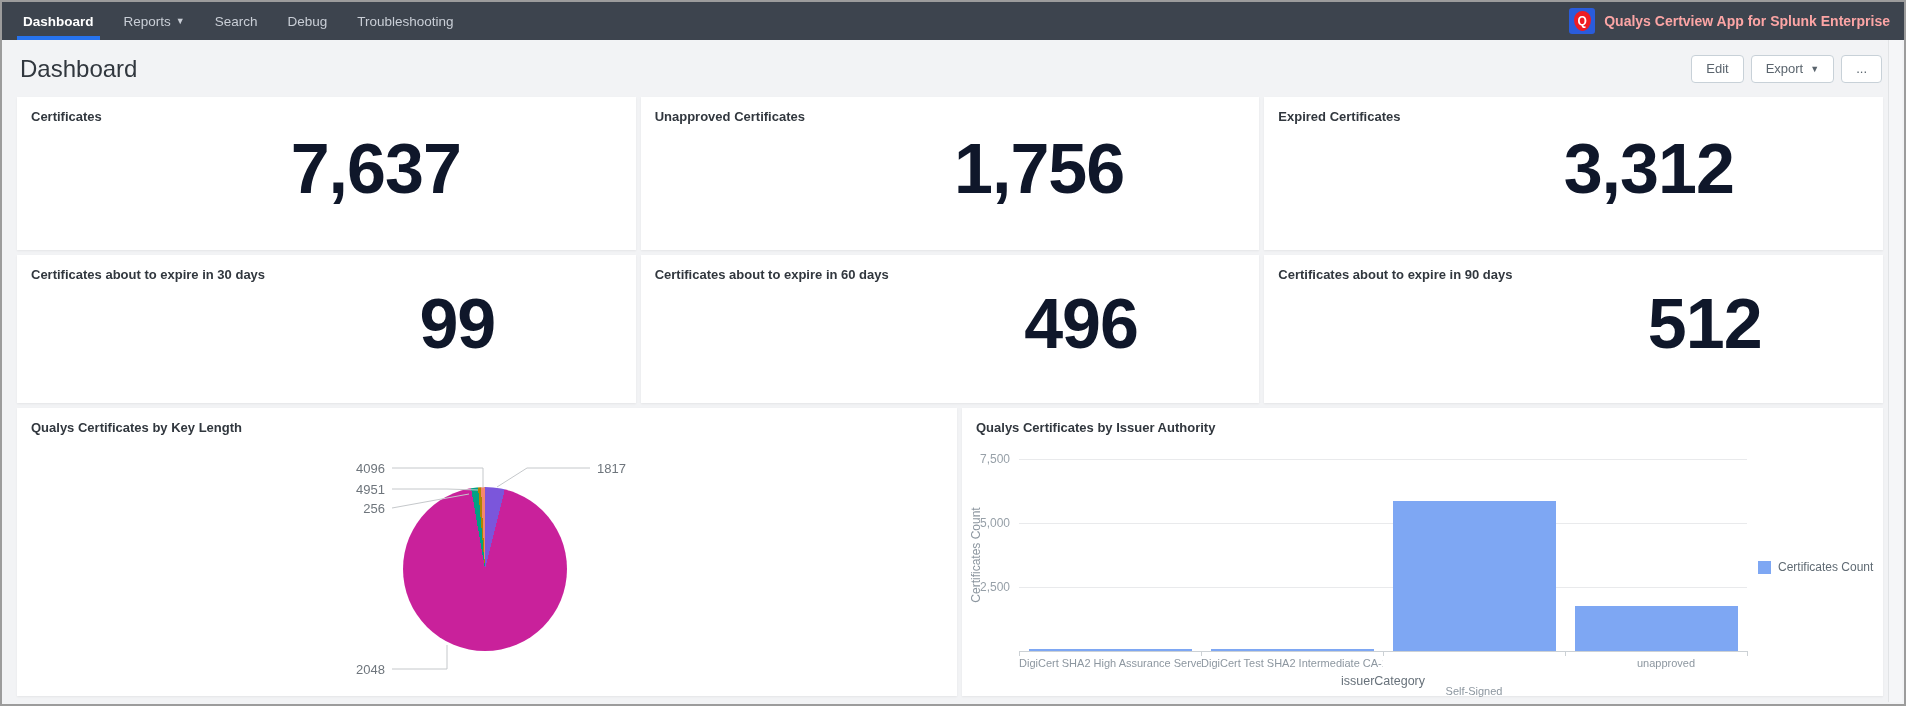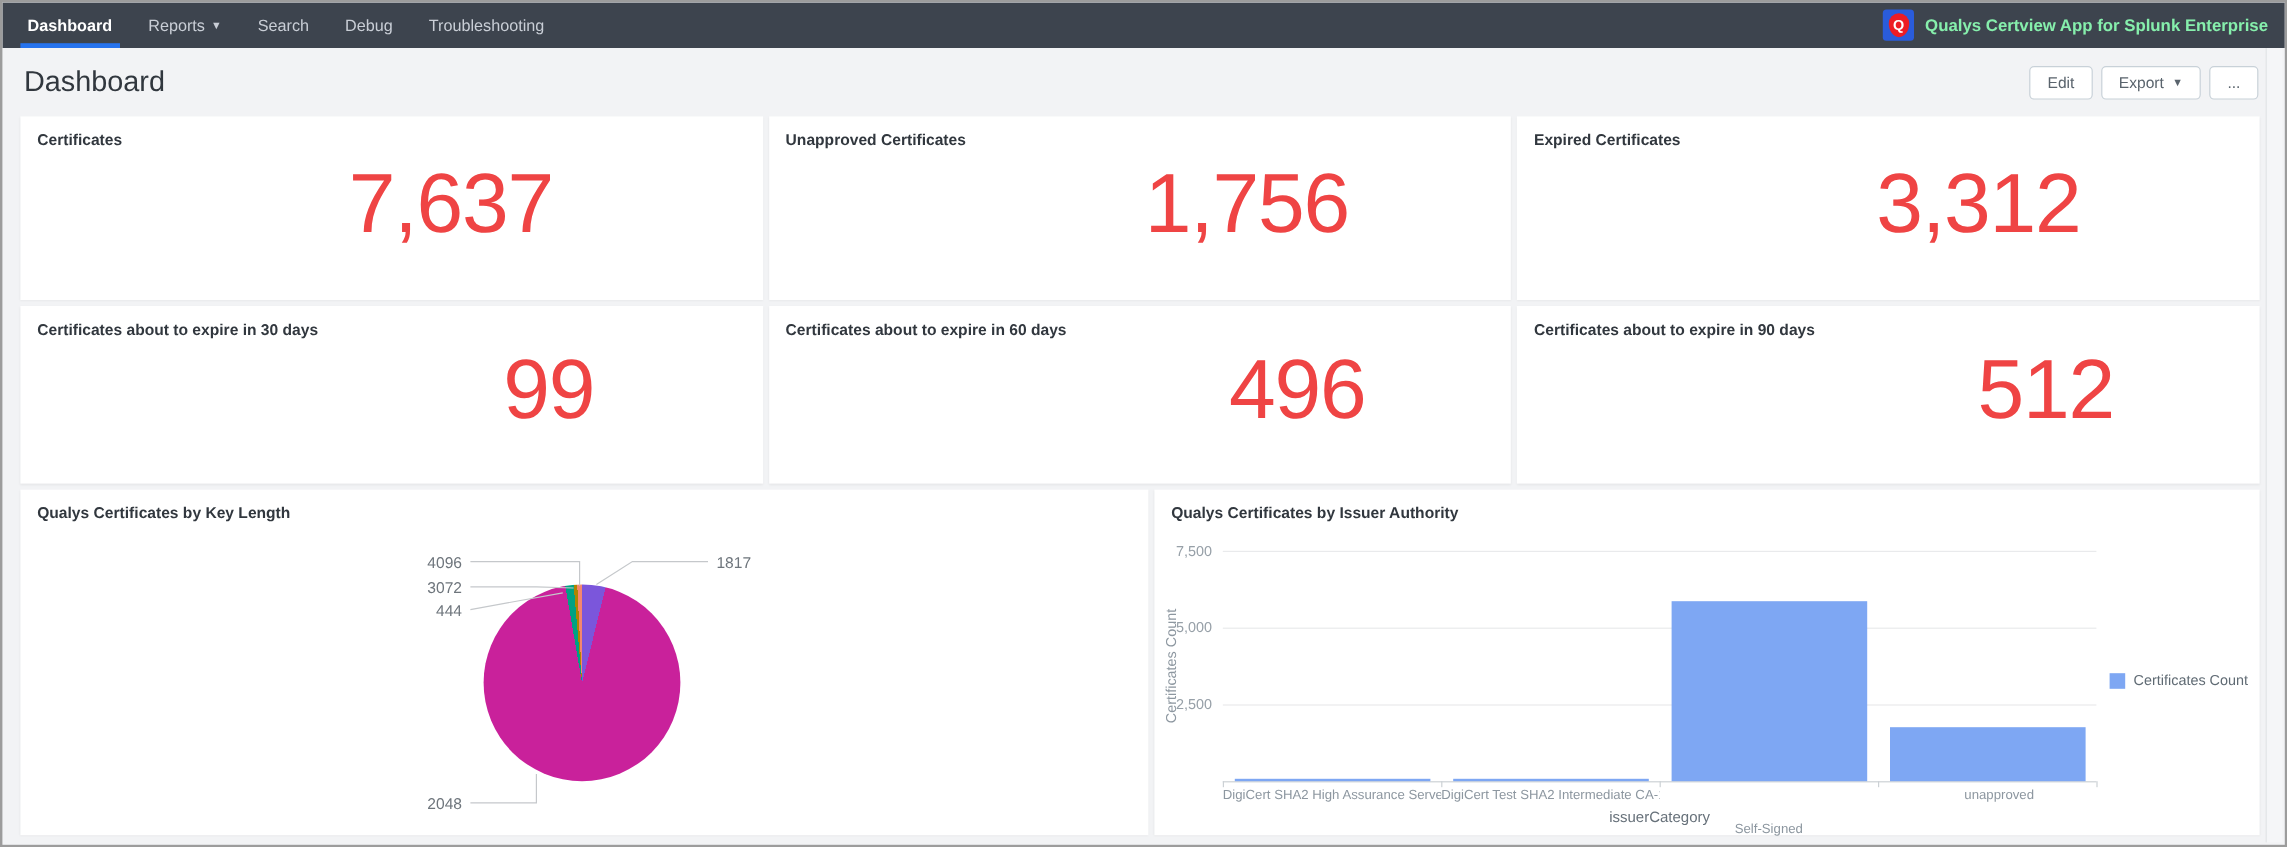--- a/index.html
+++ b/index.html
@@ -17,21 +17,21 @@
   .nav-item.active { color:#ffffff; font-weight:700; }
   .nav-item.active .nav-underline { position:absolute; left:9px; right:9px; bottom:0;
               height:4px; background:#2673ee; }
   .nav-caret { font-size:9px; margin-left:5px; color:#c9ced6; }
   .nav-right { margin-left:auto; display:flex; align-items:center; gap:9px; padding-right:14px; }
   .logo { width:26px; height:26px; background:#2a5cdb; border-radius:3px; position:relative;
           display:flex; align-items:center; justify-content:center; }
   .logo-shield { position:absolute; width:17px; height:20px; background:#ed1c24;
           border-radius:50% 50% 50% 50% / 42% 42% 58% 58%; }
   .logo-q { position:relative; color:#ffffff; font-size:12px; font-weight:700; }
-  .app-title { color:#86efac; font-size:14px; font-weight:700; }
+  .app-title { color:#fca5a5; font-size:14px; font-weight:700; }
 
   
   .header { position:absolute; left:2px; top:38px; right:16px; height:57px;
             display:flex; align-items:center; justify-content:space-between; padding:0 6px 0 16px; }
   .page-title { font-size:24px; color:#31373e; font-weight:500; }
   .header-buttons { display:flex; gap:7px; }
   .btn { height:28px; background:#ffffff; border:1px solid #c8d1d8; border-radius:4px;
          color:#5a646d; font-size:13px; padding:0 14px; display:flex; align-items:center;
          gap:7px; cursor:pointer; font-family:"Liberation Sans", sans-serif; }
   .btn .caret { font-size:9px; color:#5a646d; }
@@ -39,21 +39,21 @@
   
   .content { position:absolute; left:2px; top:95px; right:16px; bottom:2px;
              padding:0 5px 0 13px; }
   .row { display:flex; gap:5px; margin-bottom:5px; }
   .panel { background:#ffffff; box-shadow:0 1px 2px rgba(0,0,0,0.06); position:relative; }
   .kpi { flex:1; display:flex; flex-direction:row; }
   .row1 .kpi { height:153px; }
   .row2 .kpi { height:148px; }
   .panel-title { font-size:13px; font-weight:700; color:#31373e; padding:12px 14px 0 14px; }
   .kpi-value { flex:1; display:flex; align-items:center; justify-content:center;
-               font-size:70px; font-weight:400; color:#ef4444; letter-spacing:-1px;
+               font-size:70px; font-weight:700; color:#0f172a; letter-spacing:-1px;
                padding-bottom:10px; }
 
   .charts-row { height:288px;justify-content:space-between; }
   .chart-panel-pie  { width:940px; height:288px; }
   .chart-panel-bar  { flex:1; height:288px; }
 
   
   .pie-area { position:absolute; left:0; top:0; right:0; bottom:0; }
   .pie { position:absolute; left:386px; top:79px; width:164px; height:164px;
          border-radius:50%; cursor:pointer; }
@@ -161,22 +161,22 @@
       </div>
     </div>
 
     <div class="row charts-row">
       <div class="panel chart-panel-pie">
         <div class="panel-title">Qualys Certificates by Key Length</div>
         <div class="pie-area" id="pie-area">
             <div class="pie" style="background: conic-gradient(rgb(123, 86, 219) 0deg, rgb(123, 86, 219) 13.95deg, rgb(201, 33, 155) 13.95deg, rgb(201, 33, 155) 350.2deg, rgb(0, 161, 131) 350.2deg, rgb(0, 161, 131) 355.1deg, rgb(173, 133, 0) 355.1deg, rgb(173, 133, 0) 357.22deg, rgb(244, 135, 110) 357.22deg, rgb(244, 135, 110) 360deg);"></div>
             <div class="pie-label" style="left: 580px; top: 53px; width: 70px; text-align: left;">1817</div>
             <div class="pie-label" style="left: 320px; top: 254px; width: 48px; text-align: right;">2048</div>
-            <div class="pie-label" style="left: 320px; top: 93px; width: 48px; text-align: right;">444</div>
-            <div class="pie-label" style="left: 320px; top: 74px; width: 48px; text-align: right;">3072</div>
+            <div class="pie-label" style="left: 320px; top: 93px; width: 48px; text-align: right;">256</div>
+            <div class="pie-label" style="left: 320px; top: 74px; width: 48px; text-align: right;">4951</div>
             <div class="pie-label" style="left: 320px; top: 53px; width: 48px; text-align: right;">4096</div>
             <svg class="pie-leaders" width="940" height="288">
               <polyline points="573,60 510,60 480,79" fill="none" stroke="#c5c8cb" stroke-width="1"></polyline>
               <polyline points="375,261 430,261 430,237" fill="none" stroke="#c5c8cb" stroke-width="1"></polyline>
               <polyline points="375,100 452,86" fill="none" stroke="#c5c8cb" stroke-width="1"></polyline>
               <polyline points="375,81 430,81 461,82" fill="none" stroke="#c5c8cb" stroke-width="1"></polyline>
               <polyline points="375,60 466,60 466,80" fill="none" stroke="#c5c8cb" stroke-width="1"></polyline>
             </svg>
           </div>
       </div>

